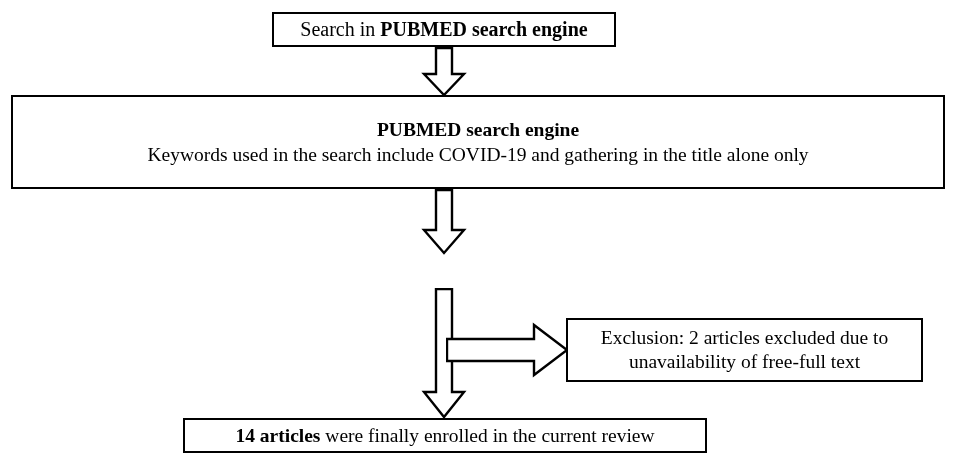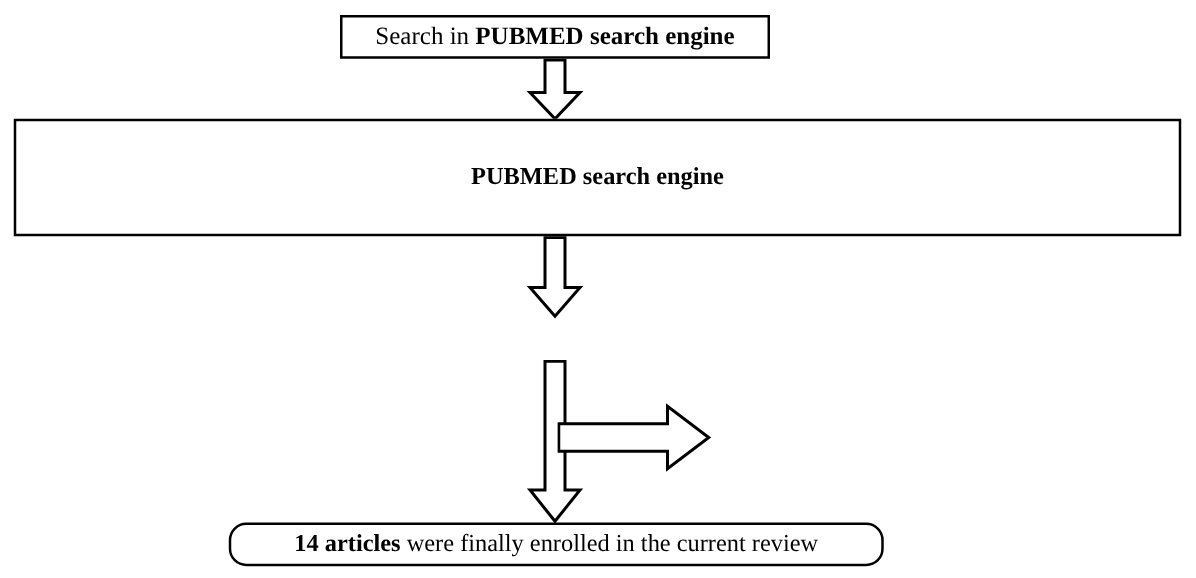--- a/index.html
+++ b/index.html
@@ -55,21 +55,20 @@
     left: 308px; top: 254px; width: 280px; height: 35px;
     font-size: 19.5px;
   }
   #node-exclusion {
     left: 566px; top: 318px; width: 357px; height: 64px;
     font-size: 19.5px;
   }
   #node-final {
     left: 183px; top: 418px; width: 524px; height: 35px;
     font-size: 19.5px;
-    border-radius: 14px;
   }
 
   
   #arrow-layer {
     position: absolute;
     left: 0; top: 0;
     width: 957px; height: 462px;
     pointer-events: none;
   }
   .arrow-svg { position: absolute; }
@@ -104,21 +103,26 @@
     </svg>
 
   </div>
 
   <div class="node" id="node-search">
     <span class="line"><span>Search in </span><span class="bold">PUBMED search engine</span></span>
   </div>
 
   <div class="node" id="node-engine">
     <span class="line bold">PUBMED search engine</span>
+    <span class="line">Keywords used in the search include COVID-19 and gathering in the title alone only</span>
   </div>
 
 
+  <div class="node" id="node-exclusion">
+    <span class="line">Exclusion: 2 articles excluded due to</span>
+    <span class="line">unavailability of free-full text</span>
+  </div>
 
   <div class="node" id="node-final">
     <span class="line"><span class="bold">14 articles</span><span> were finally enrolled in the current review</span></span>
   </div>
 
 </div>
 
 </body></html>

